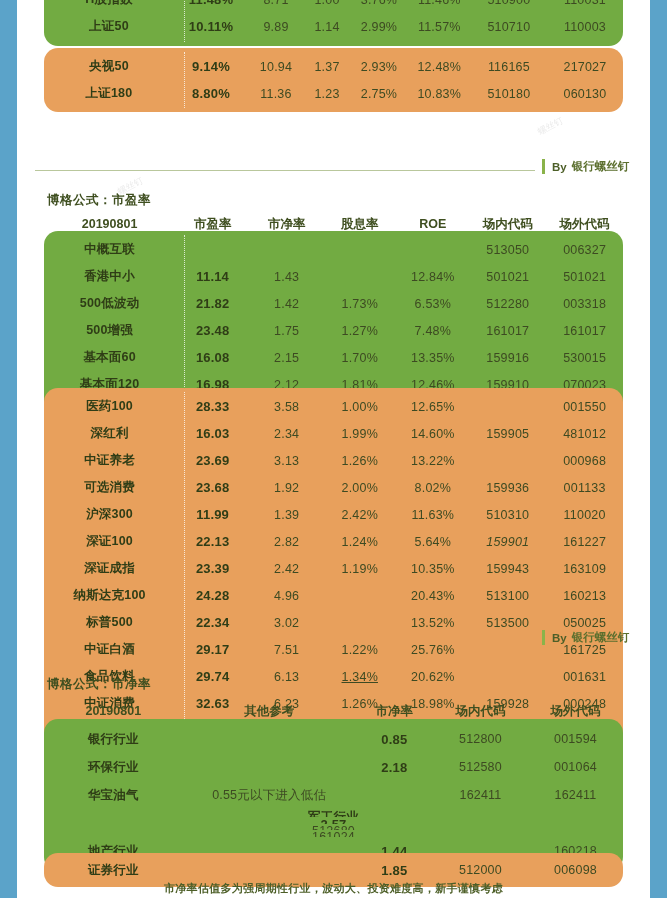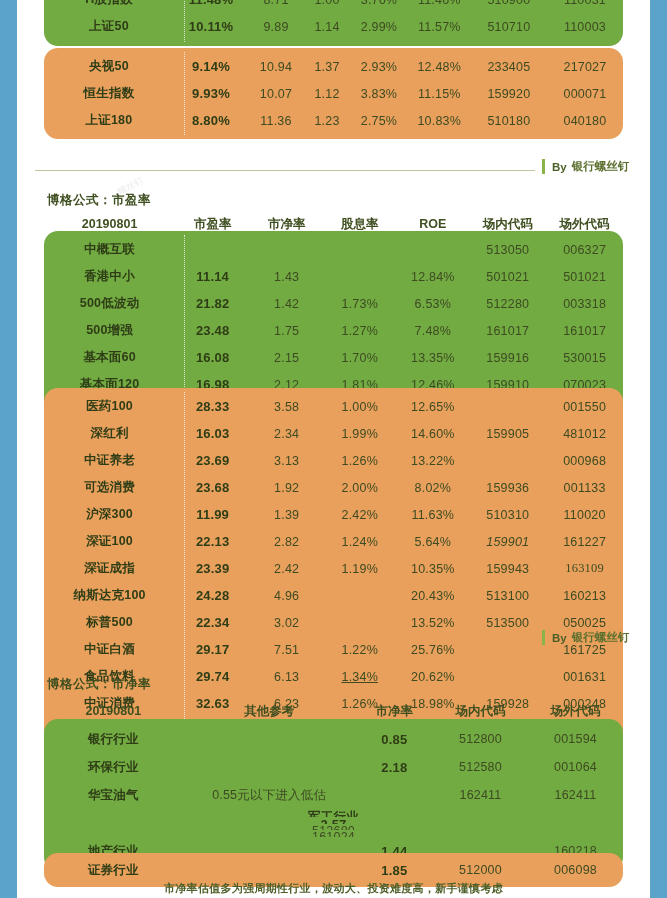--- a/index.html
+++ b/index.html
@@ -199,42 +199,32 @@
           <div class="divider" style="left: 140px;"></div>
         </div>
         <div class="band orange" style="top: 48px; padding-top: 5px; padding-bottom: 5px;">
           <div class="row">
             <div class="cell name" style="width: 140px;">央视50</div>
             <div class="cell v1" style="width: 80px;">9.14%</div>
             <div class="cell" style="width: 60px;">10.94</div>
             <div class="cell" style="width: 50px;">1.37</div>
             <div class="cell" style="width: 62px;">2.93%</div>
             <div class="cell" style="width: 68px;">12.48%</div>
-            <div class="cell" style="width: 82px;">233405</div>
+            <div class="cell" style="width: 82px;">116165</div>
             <div class="cell" style="width: 82px;">217027</div>
-          </div>
-          <div class="row">
-            <div class="cell name" style="width: 140px;">恒生指数</div>
-            <div class="cell v1" style="width: 80px;">9.93%</div>
-            <div class="cell" style="width: 60px;">10.07</div>
-            <div class="cell" style="width: 50px;">1.12</div>
-            <div class="cell" style="width: 62px;">3.83%</div>
-            <div class="cell" style="width: 68px;">11.15%</div>
-            <div class="cell" style="width: 82px;">159920</div>
-            <div class="cell" style="width: 82px;">000071</div>
           </div>
           <div class="row">
             <div class="cell name" style="width: 140px;">上证180</div>
             <div class="cell v1" style="width: 80px;">8.80%</div>
             <div class="cell" style="width: 60px;">11.36</div>
             <div class="cell" style="width: 50px;">1.23</div>
             <div class="cell" style="width: 62px;">2.75%</div>
             <div class="cell" style="width: 68px;">10.83%</div>
             <div class="cell" style="width: 82px;">510180</div>
-            <div class="cell" style="width: 82px;">040180</div>
+            <div class="cell" style="width: 82px;">060130</div>
           </div>
           <div class="divider" style="left: 140px;"></div>
         </div>
         <div class="hrule" style="left: 18px; top: 170px; width: 500px;"></div>
         <div class="byline" style="left: 525px; top: 159px;">
           <span class="tick"></span>
           <span>By</span>
           <span class="who">银行螺丝钉</span>
         </div>
       </div>
@@ -380,21 +370,21 @@
             <div class="cell" style="width: 82px; font-style: italic;">159901</div>
             <div class="cell" style="width: 82px;">161227</div>
           </div>
           <div class="row">
             <div class="cell name" style="width: 140px;">深证成指</div>
             <div class="cell v1" style="width: 80px;">23.39</div>
             <div class="cell" style="width: 78px;">2.42</div>
             <div class="cell" style="width: 78px;">1.19%</div>
             <div class="cell" style="width: 78px;">10.35%</div>
             <div class="cell" style="width: 82px;">159943</div>
-            <div class="cell" style="width: 82px; font-family: Liberation Serif, serif;">163109</div>
+            <div class="cell" style="width: 82px;">163109</div>
           </div>
           <div class="row">
             <div class="cell name" style="width: 140px;">纳斯达克100</div>
             <div class="cell v1" style="width: 80px;">24.28</div>
             <div class="cell" style="width: 78px;">4.96</div>
             <div class="cell" style="width: 78px;"></div>
             <div class="cell" style="width: 78px;">20.43%</div>
             <div class="cell" style="width: 82px;">513100</div>
             <div class="cell" style="width: 82px;">160213</div>
           </div>

